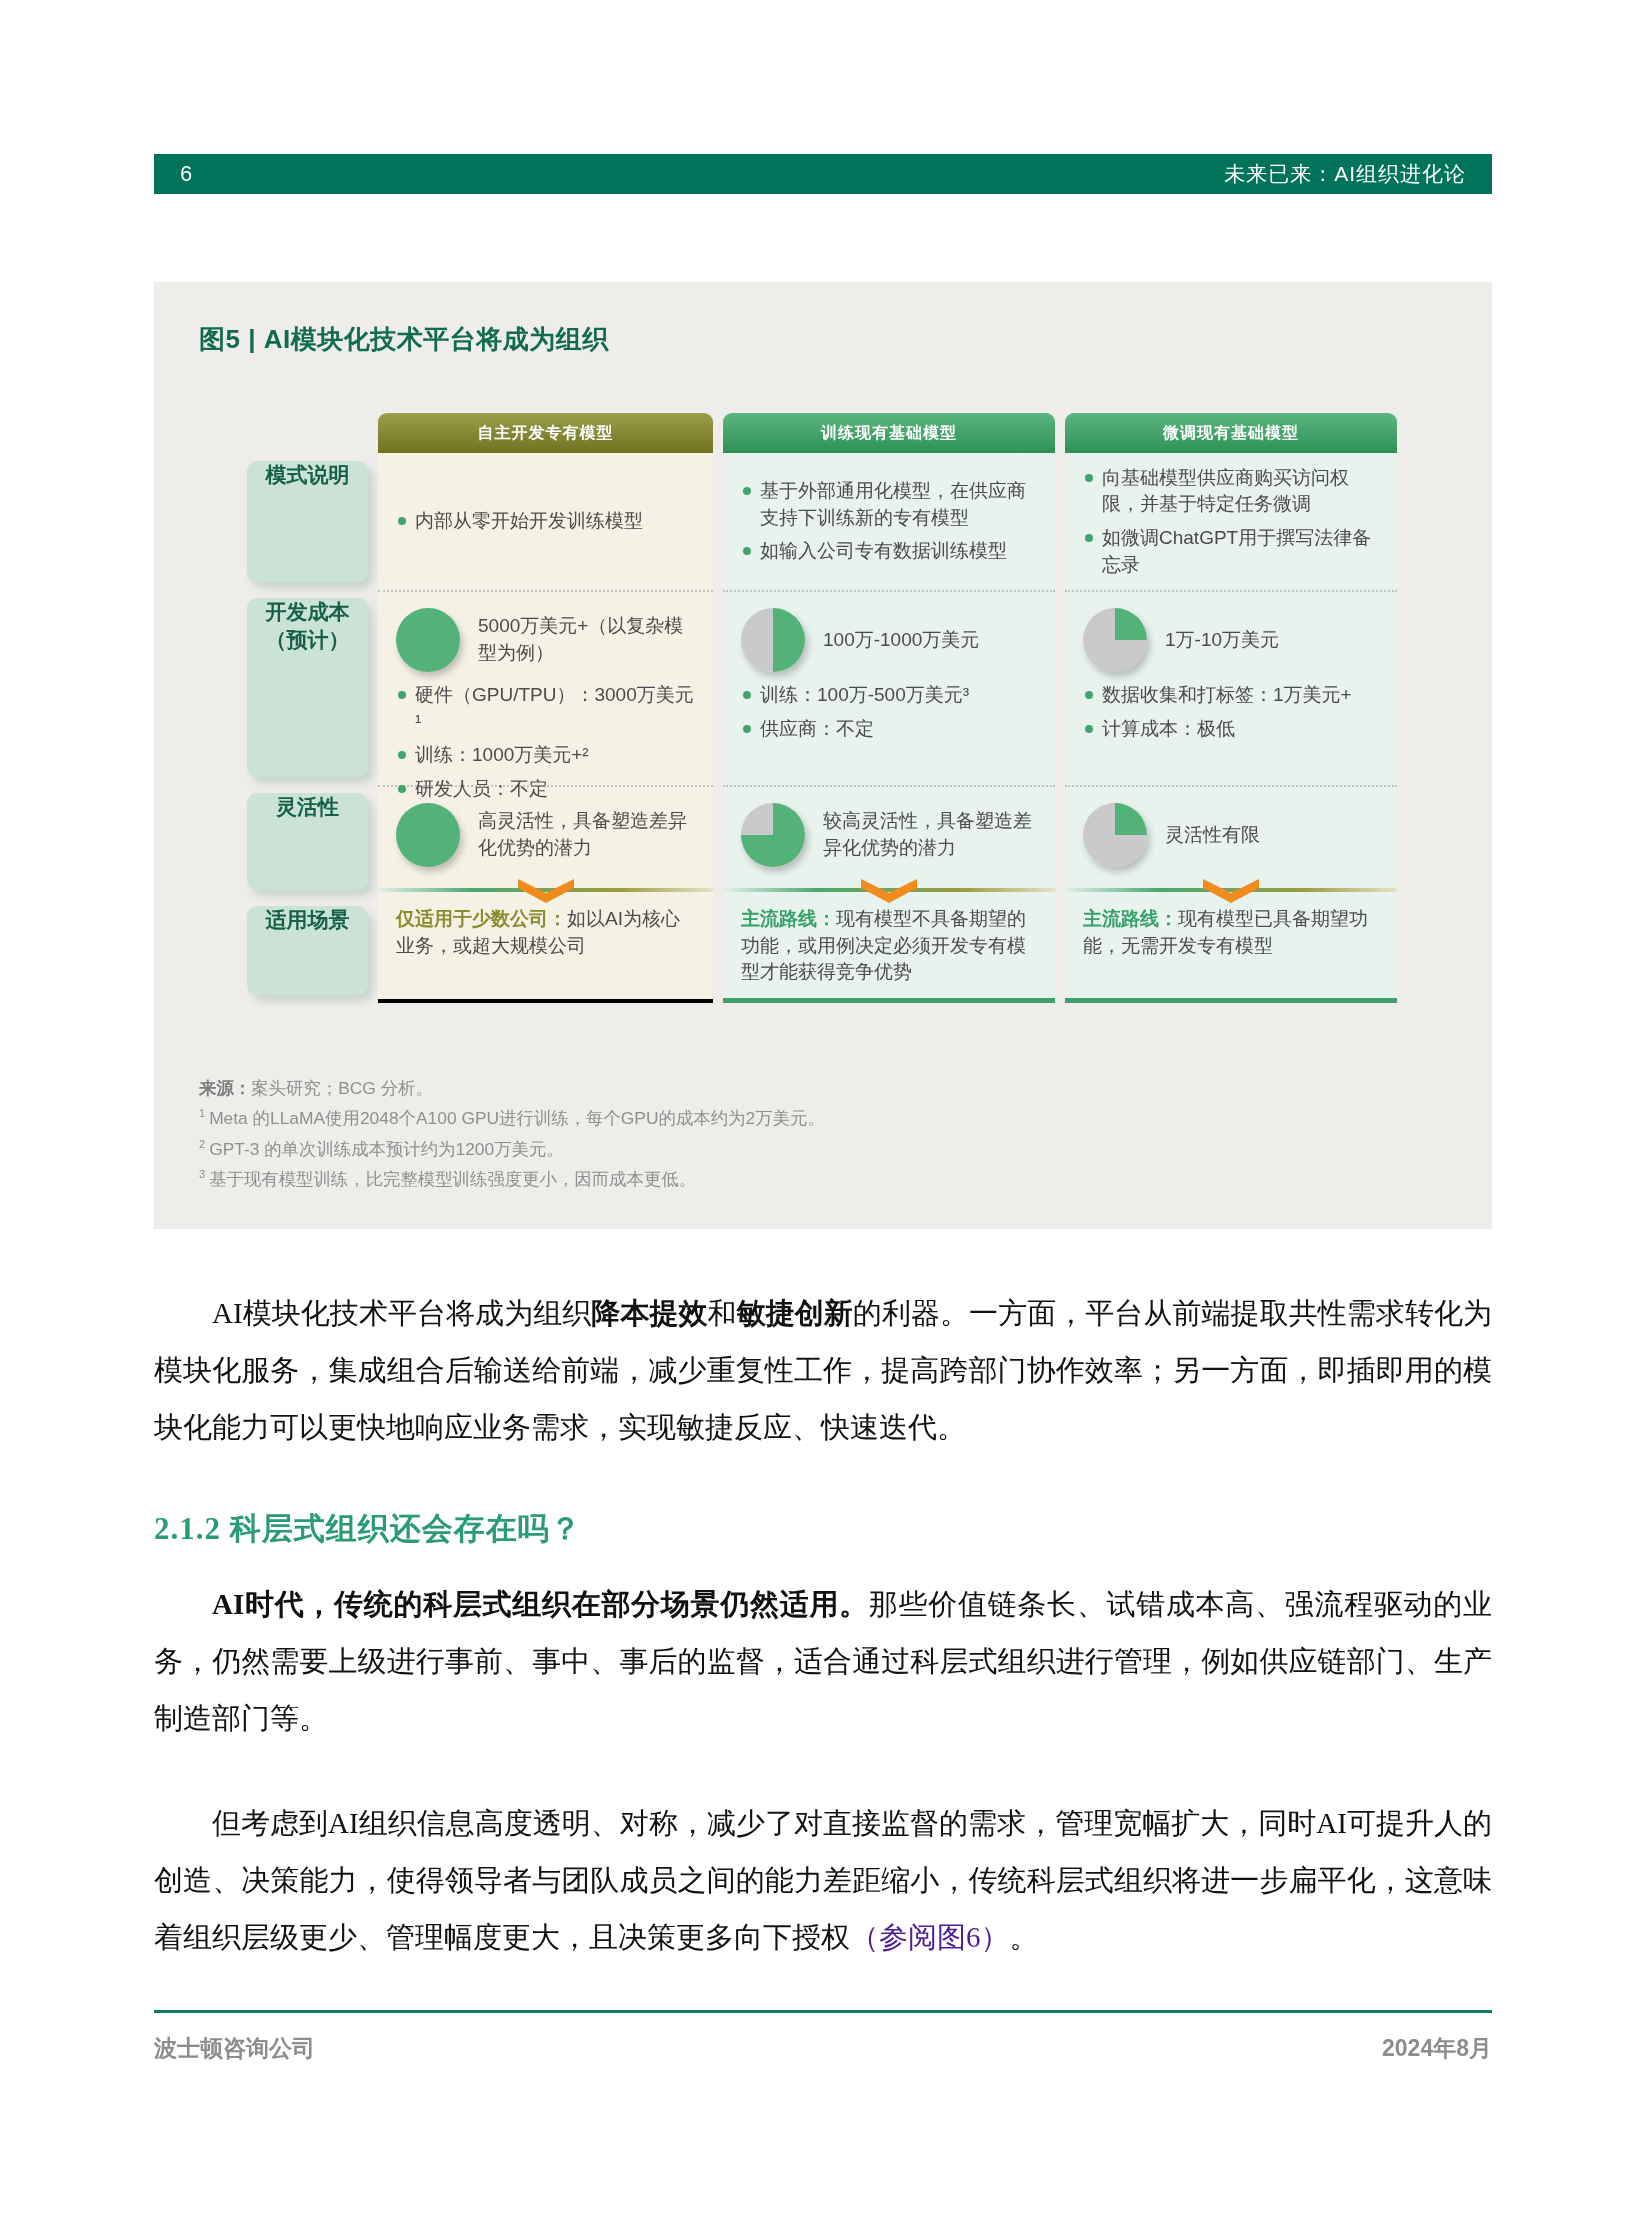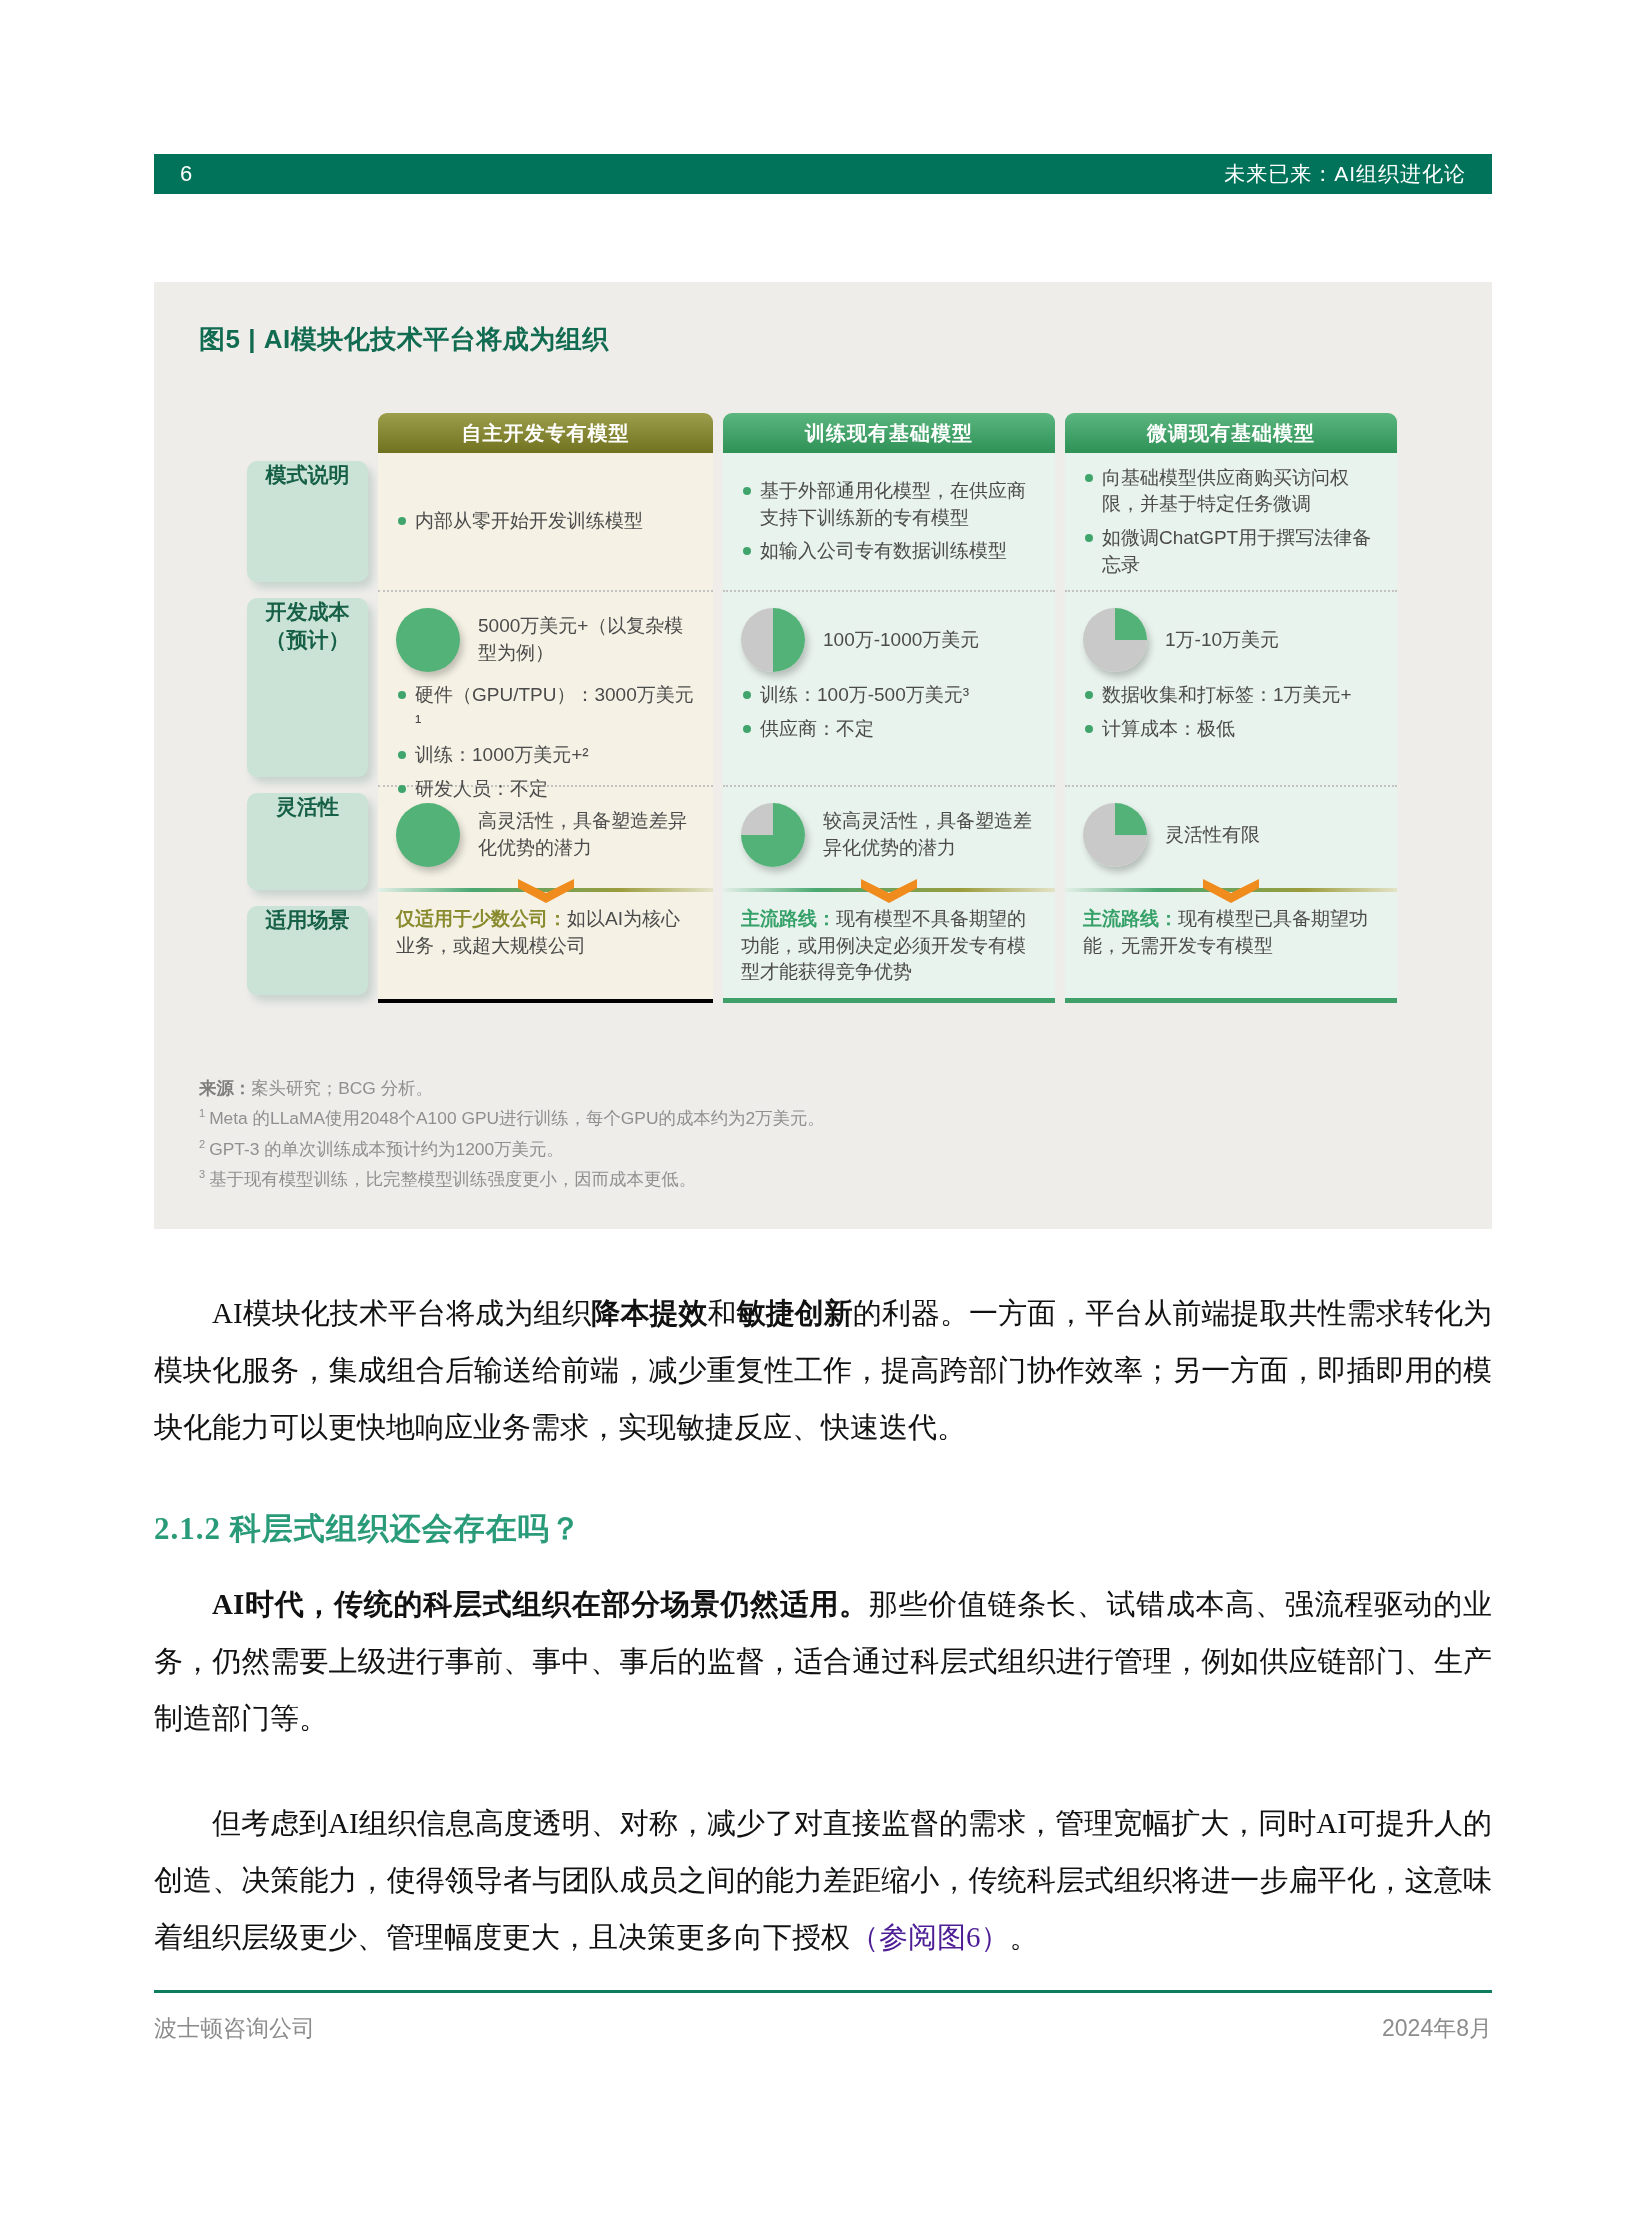--- a/index.html
+++ b/index.html
@@ -24,21 +24,21 @@
   }
   .fig-title{font-size:26px;font-weight:bold;color:#116b50;letter-spacing:0.5px;}
   .fig-table{
     margin:56px 48px 0 48px;
     display:grid;
     grid-template-columns:121px 335px 332px 332px;
     grid-template-rows:40px 137px 195px 113px auto;
     column-gap:10px;row-gap:0;
   }
   .col-head{
-    border-radius:9px 9px 0 0;color:#ffffff;font-weight:bold;font-size:20px;
+    border-radius:9px 9px 0 0;color:#ffffff;font-weight:bold;font-size:16px;
     display:flex;align-items:center;justify-content:center;letter-spacing:1px;
   }
   .col-head.olive{background:linear-gradient(#9d9e4b,#717220);}
   .col-head.green{background:linear-gradient(#5bb67f,#2e9156);}
   .cell{box-sizing:border-box;padding:12px 18px;font-size:19px;line-height:1.4;color:#4b4b4b;}
   .c1{background:#f5f2e5;}
   .c2,.c3{background:#e9f3ed;}
   .dotted{border-top:2px dotted #c2c2c2;}
   .endc1{border-bottom:4px solid #000000;}
   .endc2{border-bottom:5px solid #3fa06a;}
@@ -88,22 +88,22 @@
   .p1{margin-top:56px;}
   .p2{margin-top:20px;}
   .p3{margin-top:48px;}
   .seg-b{font-weight:bold;margin-top:24px;}
   .sec-heading{
     font-family:"Liberation Serif","DejaVu Serif",serif;
     margin-top:52px;font-size:31px;font-weight:bold;color:#2a9b79;letter-spacing:1px;
   }
   .figref{color:#4c1d95;text-decoration:none;}
   
-  .footer{margin-top:24px;border-top:3px solid #0e7d5f;padding-top:20px;
-    display:flex;justify-content:space-between;color:#8c8c8c;font-size:23px;}
+  .footer{margin-top:44px;border-top:3px solid #0e7d5f;padding-top:20px;
+    display:flex;justify-content:space-between;color:#8c8c8c;font-size:23px;font-weight:bold;}
 </style>
 </head>
 <body>
 
 <div class="page-bar">
   <span class="num">6</span>
   <span class="ttl">未来已来：AI组织进化论</span>
 </div>
 
 <div class="fig-panel">

